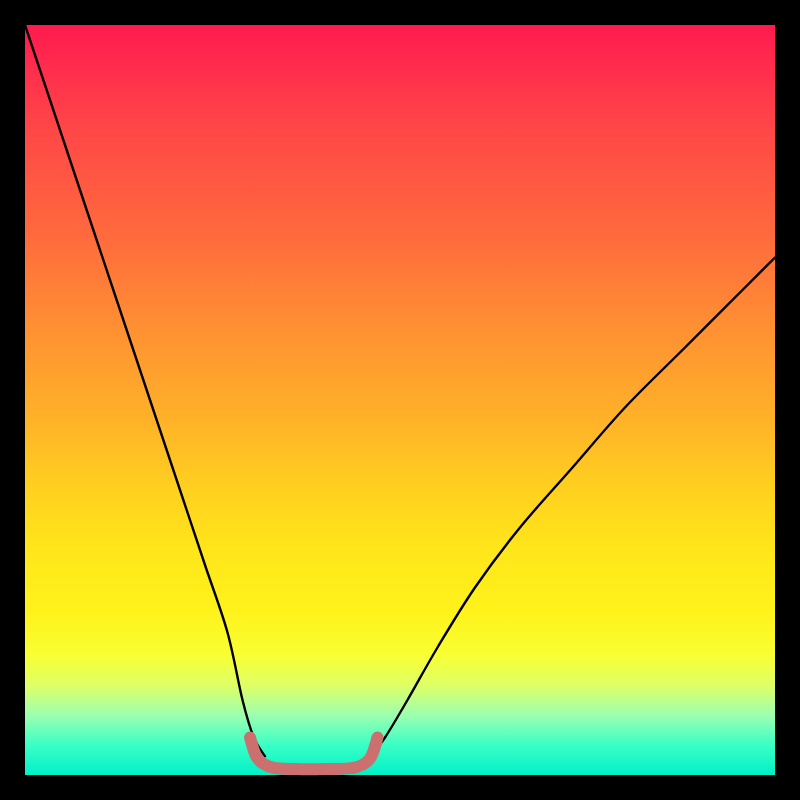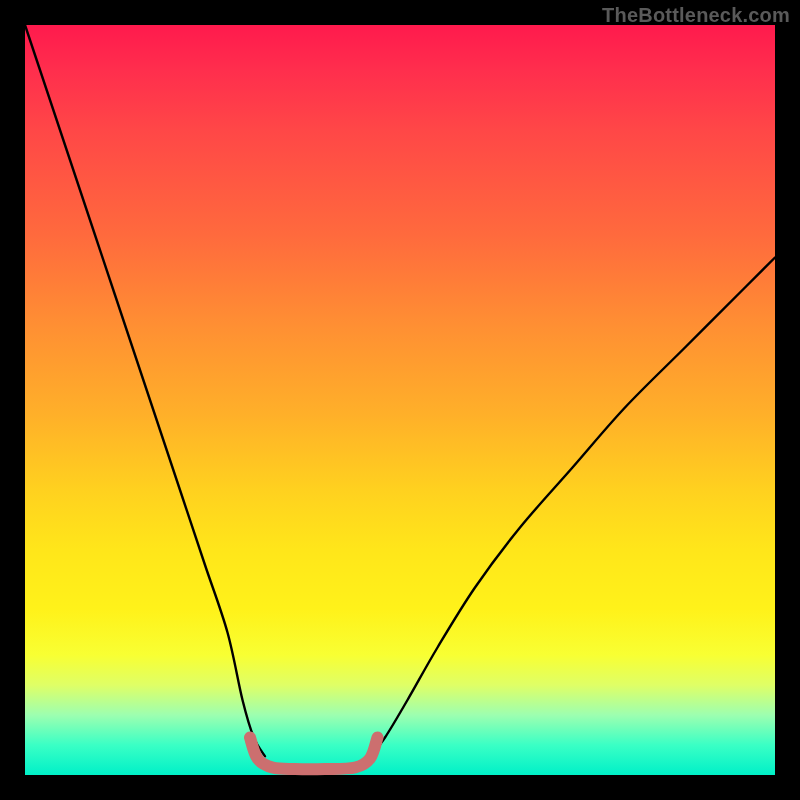--- a/index.html
+++ b/index.html
@@ -58,21 +58,20 @@
     top: 0;
     width: 750px;
     height: 750px;
     overflow: visible;
   }
 </style>
 </head>
 <body>
 
 <div class="frame">
-  <div class="watermark">TheBottleneck.com</div>
 
   <div class="plot-area">
     <svg class="curves" viewBox="0 0 750 750" preserveAspectRatio="none">
       <path id="left-curve" fill="none" stroke-linecap="round" stroke-linejoin="round" d="M 0.00 0.00 C 3.75 11.25, 15.00 45.00, 22.50 67.50 C 30.00 90.00, 37.50 112.50, 45.00 135.00 C 52.50 157.50, 60.00 180.00, 67.50 202.50 C 75.00 225.00, 82.50 247.50, 90.00 270.00 C 97.50 292.50, 105.00 315.00, 112.50 337.50 C 120.00 360.00, 127.50 382.50, 135.00 405.00 C 142.50 427.50, 150.00 450.00, 157.50 472.50 C 165.00 495.00, 172.50 517.50, 180.00 540.00 C 187.50 562.50, 196.25 585.00, 202.50 607.50 C 208.75 630.00, 213.12 657.50, 217.50 675.00 C 221.87 692.50, 225.00 703.13, 228.75 712.50 C 232.50 721.88, 238.13 728.13, 240.00 731.25" stroke="#000000" stroke-width="2.4"></path>
       <path id="right-curve" fill="none" stroke-linecap="round" stroke-linejoin="round" d="M 345.00 731.25 C 347.50 728.13, 353.75 721.88, 360.00 712.50 C 366.25 703.13, 373.75 690.00, 382.50 675.00 C 391.25 660.00, 401.25 641.25, 412.50 622.50 C 423.75 603.75, 436.25 582.50, 450.00 562.50 C 463.75 542.50, 478.75 522.50, 495.00 502.50 C 511.25 482.50, 530.00 462.50, 547.50 442.50 C 565.00 422.50, 581.25 402.50, 600.00 382.50 C 618.75 362.50, 640.00 342.50, 660.00 322.50 C 680.00 302.50, 705.00 277.50, 720.00 262.50 C 735.00 247.50, 745.00 237.50, 750.00 232.50" stroke="#000000" stroke-width="2.4"></path>
       <path id="trough" fill="none" stroke-linecap="round" stroke-linejoin="round" d="M 225.00 712.50 C 226.25 716.00, 228.75 728.50, 232.50 733.50 C 236.25 738.50, 241.25 740.75, 247.50 742.50 C 253.75 744.25, 261.25 743.75, 270.00 744.00 C 278.75 744.25, 290.00 744.25, 300.00 744.00 C 310.00 743.75, 322.50 744.25, 330.00 742.50 C 337.50 740.75, 341.25 738.50, 345.00 733.50 C 348.75 728.50, 351.25 716.00, 352.50 712.50" stroke="#cc6f6f" stroke-width="12"></path>
     </svg>
   </div>
 </div>
 

